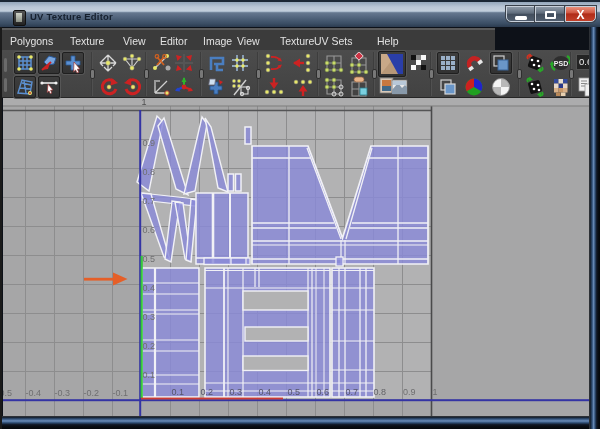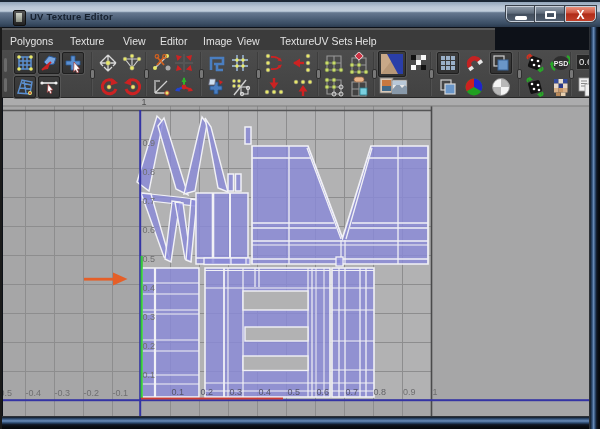--- a/index.html
+++ b/index.html
@@ -189,21 +189,21 @@
   </div>
   <div class="menu">
     <div class="mi" style="left:8px">Polygons</div>
     <div class="mi" style="left:68px">Texture</div>
     <div class="mi" style="left:121px">View</div>
     <div class="mi" style="left:158px">Editor</div>
     <div class="mi" style="left:201px">Image</div>
     <div class="mi" style="left:235px">View</div>
     <div class="mi" style="left:278px">Texture</div>
     <div class="mi" style="left:312px">UV Sets</div>
-    <div class="mi" style="left:353px">Help</div>
+    <div class="mi" style="left:375px">Help</div>
   </div>
   <div class="tools">
 <div class="icb" style="left:12px;top:2px;width:20px;height:20px"></div>
 <svg class="ic" style="left:12px;top:2px" width="22" height="22" viewBox="0 0 22 22">
         <g stroke="#5b8fd0" stroke-width="1.5" fill="none">
           <path d="M5,5 h12 M5,9 h12 M5,13 h12 M5,17 h12 M5,5 v12 M9,5 v12 M13,5 v12 M17,5 v12"></path>
         </g>
         <g fill="#e8e86a">
           <circle cx="5" cy="5" r="1.8"></circle>
           <circle cx="17" cy="5" r="1.8"></circle>

